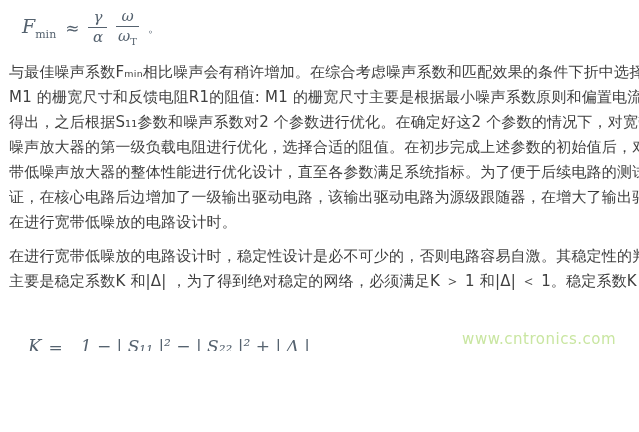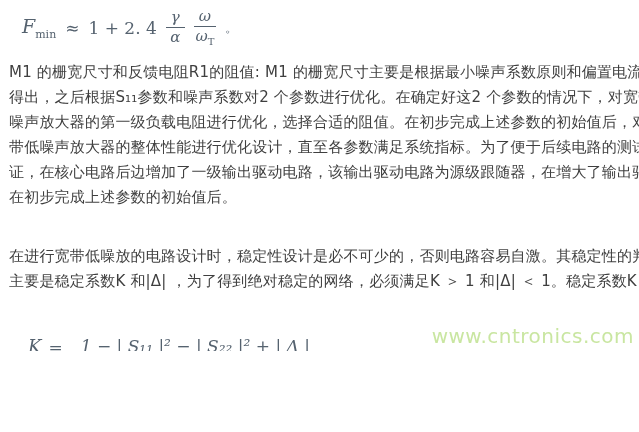--- a/index.html
+++ b/index.html
@@ -29,51 +29,51 @@
   .fk .lhs{font-style:italic;font-size:18px;margin-right:7px;}
   .fk .eq{margin-right:9px;}
   .bigfrac{display:inline-flex;flex-direction:column;align-items:center;font-style:italic;line-height:1.2;}
   .bigfrac .num{border-bottom:1px solid #55626f;padding:0 9px 0;}
   .bigfrac .den{padding-top:3px;}
   .fk .comma{margin-left:3px;align-self:flex-end;}
   .fd{position:absolute;left:28px;top:399px;display:flex;align-items:center;gap:7px;font-size:17px;}
   .fd .lhs{font-style:italic;font-size:18px;}
   .fd .rhs{font-style:italic;}
   
-  .watermark{position:absolute;right:5px;bottom:3px;font-size:20px;
+  .watermark{position:absolute;right:23px;bottom:3px;font-size:15px;
              color:#c9e6a1;letter-spacing:0.5px;
              font-family:"DejaVu Sans","Liberation Sans",sans-serif;}
 </style>
 </head>
 <body>
 
 <div class="page">
 
   <div class="formula f1">
     <span class="var"><span>F</span><sub>min</sub></span>
     <span class="up">≈</span>
-    <span class="up">1 + 2. 4</span>
     <span class="frac">
       <span class="num">γ</span>
       <span class="den">α</span>
     </span>
     <span class="frac">
       <span class="num">ω</span>
       <span class="den"><span>ω</span><sub>T</sub></span>
     </span>
     <span class="term">。</span>
   </div>
 
   <div class="para p1">
+      <div class="line">与最佳噪声系数Fₘᵢₙ相比噪声会有稍许增加。在综合考虑噪声系数和匹配效果的条件下折中选择</div>
       <div class="line">M1 的栅宽尺寸和反馈电阻R1的阻值: M1 的栅宽尺寸主要是根据最小噪声系数原则和偏置电流推导</div>
       <div class="line">得出，之后根据S₁₁参数和噪声系数对2 个参数进行优化。在确定好这2 个参数的情况下，对宽带低</div>
       <div class="line">噪声放大器的第一级负载电阻进行优化，选择合适的阻值。在初步完成上述参数的初始值后，对宽</div>
       <div class="line">带低噪声放大器的整体性能进行优化设计，直至各参数满足系统指标。为了便于后续电路的测试验</div>
       <div class="line">证，在核心电路后边增加了一级输出驱动电路，该输出驱动电路为源级跟随器，在增大了输出驱动</div>
-      <div class="line">在初步完成上述参数的初始值后。</div>
+      <div class="line">在进行宽带低噪放的电路设计时。</div>
     </div>
 
   <div class="para p2">
       <div class="line">在进行宽带低噪放的电路设计时，稳定性设计是必不可少的，否则电路容易自激。其稳定性的判据</div>
       <div class="line">主要是稳定系数K 和|Δ| ，为了得到绝对稳定的网络，必须满足K ＞ 1 和|Δ| ＜ 1。稳定系数K 和|Δ|</div>
     </div>
 
   <div class="formula fk">
     <span class="lhs">K</span>
     <span class="eq">=</span>

